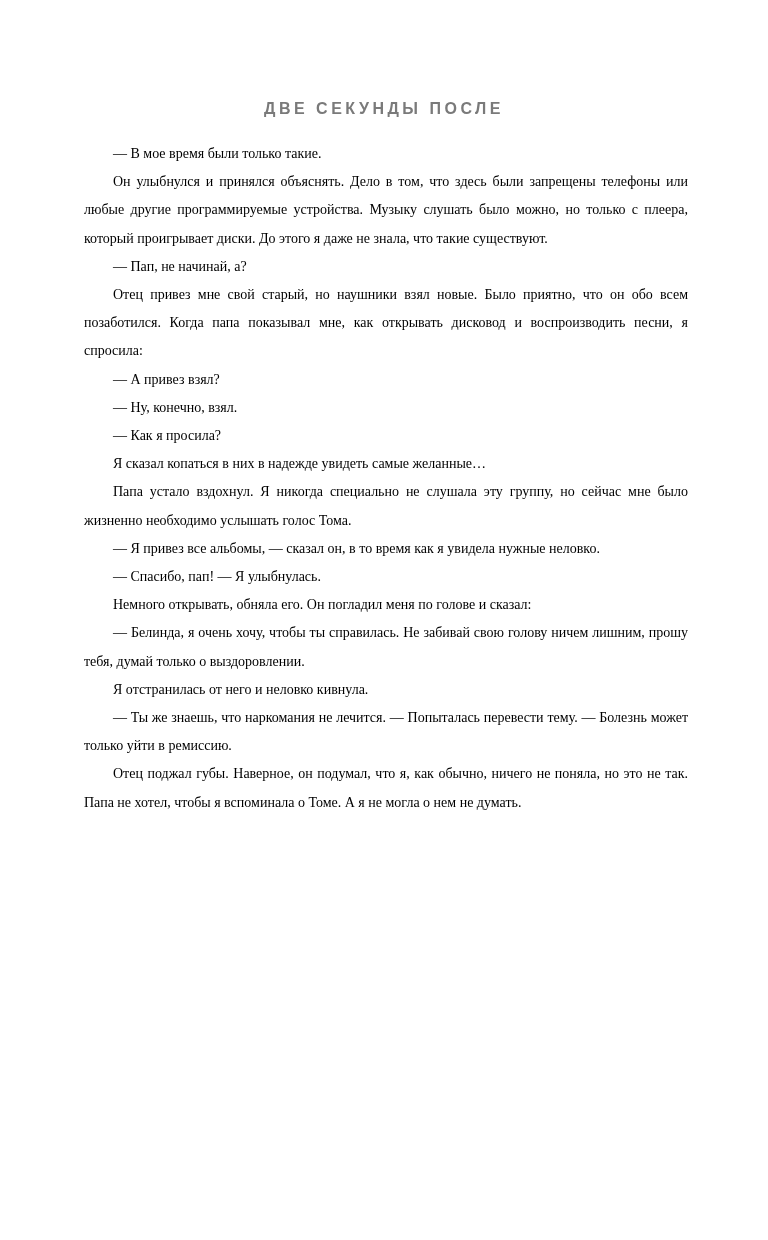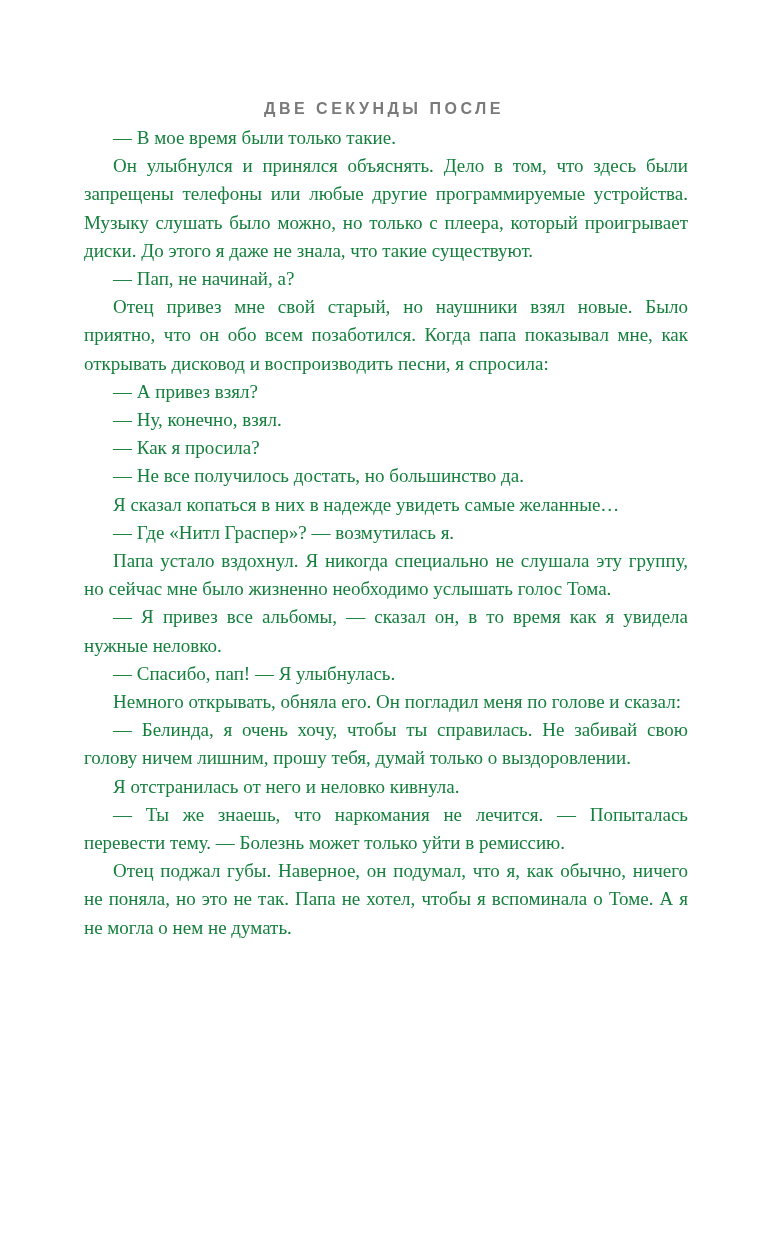--- a/index.html
+++ b/index.html
@@ -18,27 +18,27 @@
     text-align: center;
     font-family: "Liberation Sans", sans-serif;
     font-weight: bold;
     font-size: 16px;
     letter-spacing: 3.5px;
     color: #7a7a7a;
   }
   .text-block {
     position: absolute;
     left: 84px;
-    top: 124px;
+    top: 140px;
     width: 604px;
     font-family: "Liberation Serif", "DejaVu Serif", serif;
-    font-size: 19px;
+    font-size: 14px;
     line-height: 28.2px;
     text-align: justify;
-    color: #15803d;
+    color: #000000;
   }
   .text-block p {
     margin: 0;
     padding: 0;
     text-indent: 29px;
   }
   .folio {
     position: absolute;
     top: 1140px;
     left: 0;
@@ -58,23 +58,21 @@
   <div class="running-head">ДВЕ СЕКУНДЫ ПОСЛЕ</div>
 
   <div class="text-block">
     <p>— В мое время были только такие.</p>
     <p>Он улыбнулся и принялся объяснять. Дело в том, что здесь были запрещены телефоны или любые другие программируемые устройства. Музыку слушать было можно, но только с плеера, который проигрывает диски. До этого я даже не знала, что такие существуют.</p>
     <p>— Пап, не начинай, а?</p>
     <p>Отец привез мне свой старый, но наушники взял новые. Было приятно, что он обо всем позаботился. Когда папа показывал мне, как открывать дисковод и воспроизводить песни, я спросила:</p>
     <p>— А привез взял?</p>
     <p>— Ну, конечно, взял.</p>
     <p>— Как я просила?</p>
-    <p>— Не все получилось достать, но большинство да.</p>
     <p>Я сказал копаться в них в надежде увидеть самые желанные…</p>
-    <p>— Где «Нитл Граспер»? — возмутилась я.</p>
     <p>Папа устало вздохнул. Я никогда специально не слушала эту группу, но сейчас мне было жизненно необходимо услышать голос Тома.</p>
     <p>— Я привез все альбомы, — сказал он, в то время как я увидела нужные неловко.</p>
     <p>— Спасибо, пап! — Я улыбнулась.</p>
     <p>Немного открывать, обняла его. Он погладил меня по голове и сказал:</p>
     <p>— Белинда, я очень хочу, чтобы ты справилась. Не забивай свою голову ничем лишним, прошу тебя, думай только о выздоровлении.</p>
     <p>Я отстранилась от него и неловко кивнула.</p>
     <p>— Ты же знаешь, что наркомания не лечится. — Попыталась перевести тему. — Болезнь может только уйти в ремиссию.</p>
     <p>Отец поджал губы. Наверное, он подумал, что я, как обычно, ничего не поняла, но это не так. Папа не хотел, чтобы я вспоминала о Томе. А я не могла о нем не думать.</p>
   </div>
 

